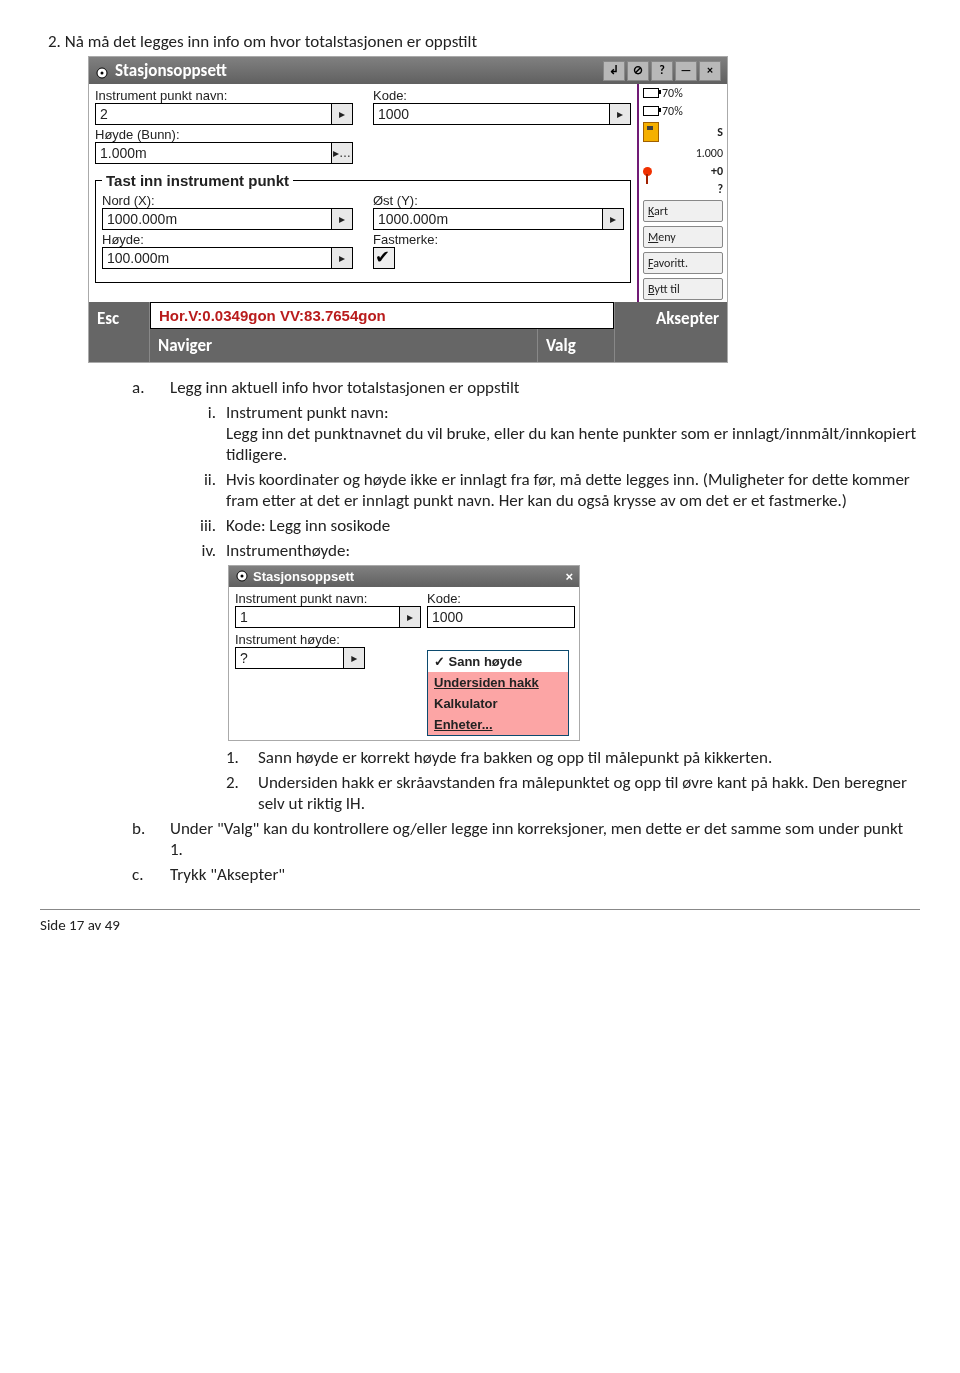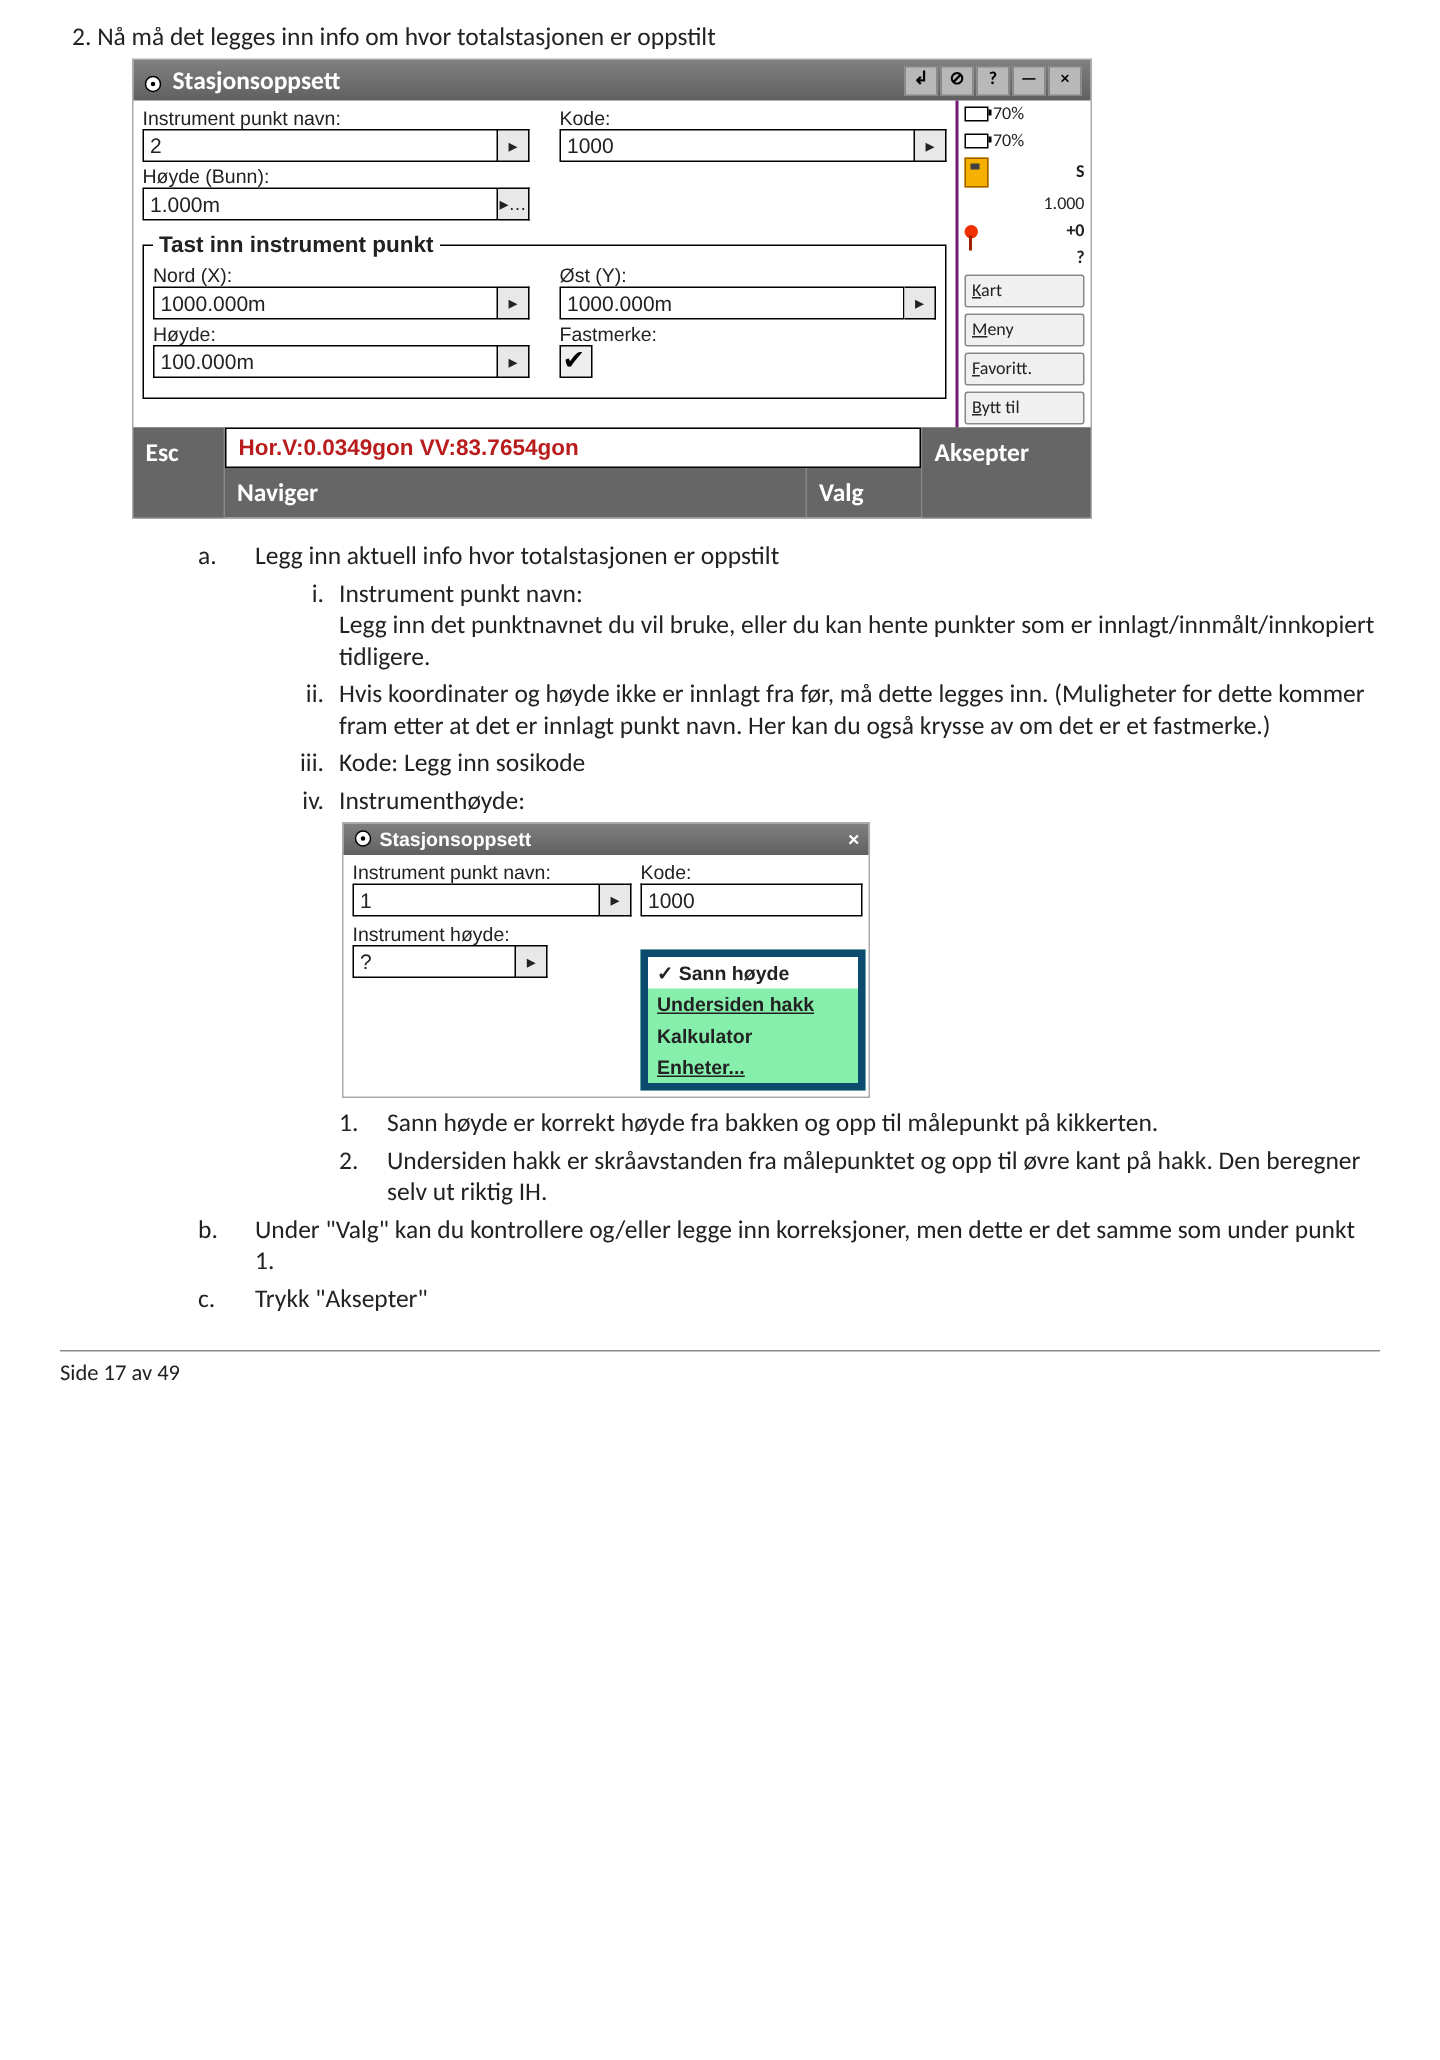--- a/index.html
+++ b/index.html
@@ -1,16 +1,16 @@
 <!DOCTYPE html>
 <html><head>
 <meta charset="utf-8">
 <style>
   body{margin:0;font-family:Calibri,Arial,sans-serif;font-size:17px;color:#222;background:#fff}
-  .page{width:880px;margin:0 auto;padding:14px 40px 40px 40px;position:relative;min-height:1280px}
+  .page{width:880px;margin:0 auto;padding:31px 40px 40px 40px;position:relative;min-height:1280px}
   .lvl1{margin:0 0 4px 8px}
   .screenshot{margin:4px 0 14px 48px;border:1px solid #aaa;background:#fff;width:638px}
   .app-titlebar{background:linear-gradient(#808080,#606060);color:#fff;font-weight:bold;padding:3px 6px;display:flex;align-items:center;gap:6px}
   .tb-ic{display:inline-block;width:14px;height:14px}
   .tb-right{margin-left:auto;display:flex;gap:2px}
   .tb-btn{width:20px;height:18px;background:#b8b8b8;border:1px solid #888;color:#000;font-size:12px;line-height:16px;text-align:center;font-weight:bold}
   .app-body{display:flex}
   .app-main{flex:1;padding:4px 6px;font-family:Arial,sans-serif;font-size:13px}
   .app-side{width:88px;border-left:2px solid #701a75;display:flex;flex-direction:column}
   .row{display:flex;gap:20px;margin-bottom:2px}
@@ -24,36 +24,36 @@
   .chk{display:inline-block;width:20px;height:20px;border:1px solid #000;background:#eee;position:relative}
   .chk::after{content:"✔";position:absolute;top:-2px;left:1px;font-size:18px;color:#000}
   .side-row{display:flex;align-items:center;gap:3px;padding:2px 4px;font-size:12px}
   .batt{display:inline-block;width:14px;height:8px;border:1px solid #000;position:relative}
   .batt::after{content:"";position:absolute;right:-3px;top:1px;width:2px;height:4px;background:#000}
   .side-btn{border:1px solid #888;border-radius:2px;margin:2px 4px;padding:3px 4px;background:#f0f0f0;font-size:12px;text-align:left}
   .side-btn u{text-decoration:underline}
   .footer{display:flex;background:#666;color:#fff;font-weight:bold}
   .footer>div{padding:6px 8px;border-right:1px solid #888}
   .footer .status{flex:1;background:#fff;color:#b91c1c;font-family:Arial;font-size:15px;border:1px solid #000;margin:0}
-  .footer .akk{background:#666;width:96px;text-align:left;border:none}
+  .footer .akk{background:#666;width:96px;text-align:right;border:none}
   .sub{margin-left:92px}
   .sub li{margin:0 0 4px 0}
   .item-a{display:flex;gap:16px;margin-bottom:4px}
   .mk{min-width:22px}
   ol.roman{list-style:none;padding:0;margin:0 0 4px 54px}
   ol.roman li{display:flex;gap:10px;margin:0 0 4px 0}
   ol.roman .rm{min-width:30px;text-align:right}
   ol.num{list-style:none;padding:0;margin:0 0 4px 40px}
   ol.num li{display:flex;gap:10px;margin:0 0 4px 0}
   
   .ss2{width:350px;border:1px solid #aaa;margin:2px 0 6px 42px;font-family:Arial;font-size:13px}
   .mini-title{background:linear-gradient(#808080,#606060);color:#fff;font-weight:bold;padding:3px 6px;display:flex;gap:4px}
   .mini-main{display:flex}
   .mini-left{flex:1;padding:4px 6px}
-  .mini-context{width:140px;border:5px solid #0c4a6e;background:#86efac;margin:22px 0 2px 0}
+  .mini-context{width:140px;border:1px solid #0c4a6e;background:#fca5a5;margin:22px 0 2px 0}
   .mcx{padding:3px 6px;font-weight:bold}
   .mcx u{text-decoration:underline}
   .mcx.top{background:#fff}
   .page-sep{border:none;border-top:1px solid #888;margin:24px 0 6px 0}
   .pagenum{text-align:left;font-size:15px}
   .dev-ic{display:inline-block;width:14px;height:18px;background:#f5b000;border:1px solid #a06000;position:relative}
   .dev-ic::after{content:"";position:absolute;left:3px;top:3px;width:6px;height:4px;background:#404040}
   .pin-ic{display:inline-block;width:9px;height:9px;border-radius:50%;background:#f03000;position:relative}
   .pin-ic::after{content:"";position:absolute;left:3px;top:7px;width:2px;height:10px;background:#a02000}
 </style>

